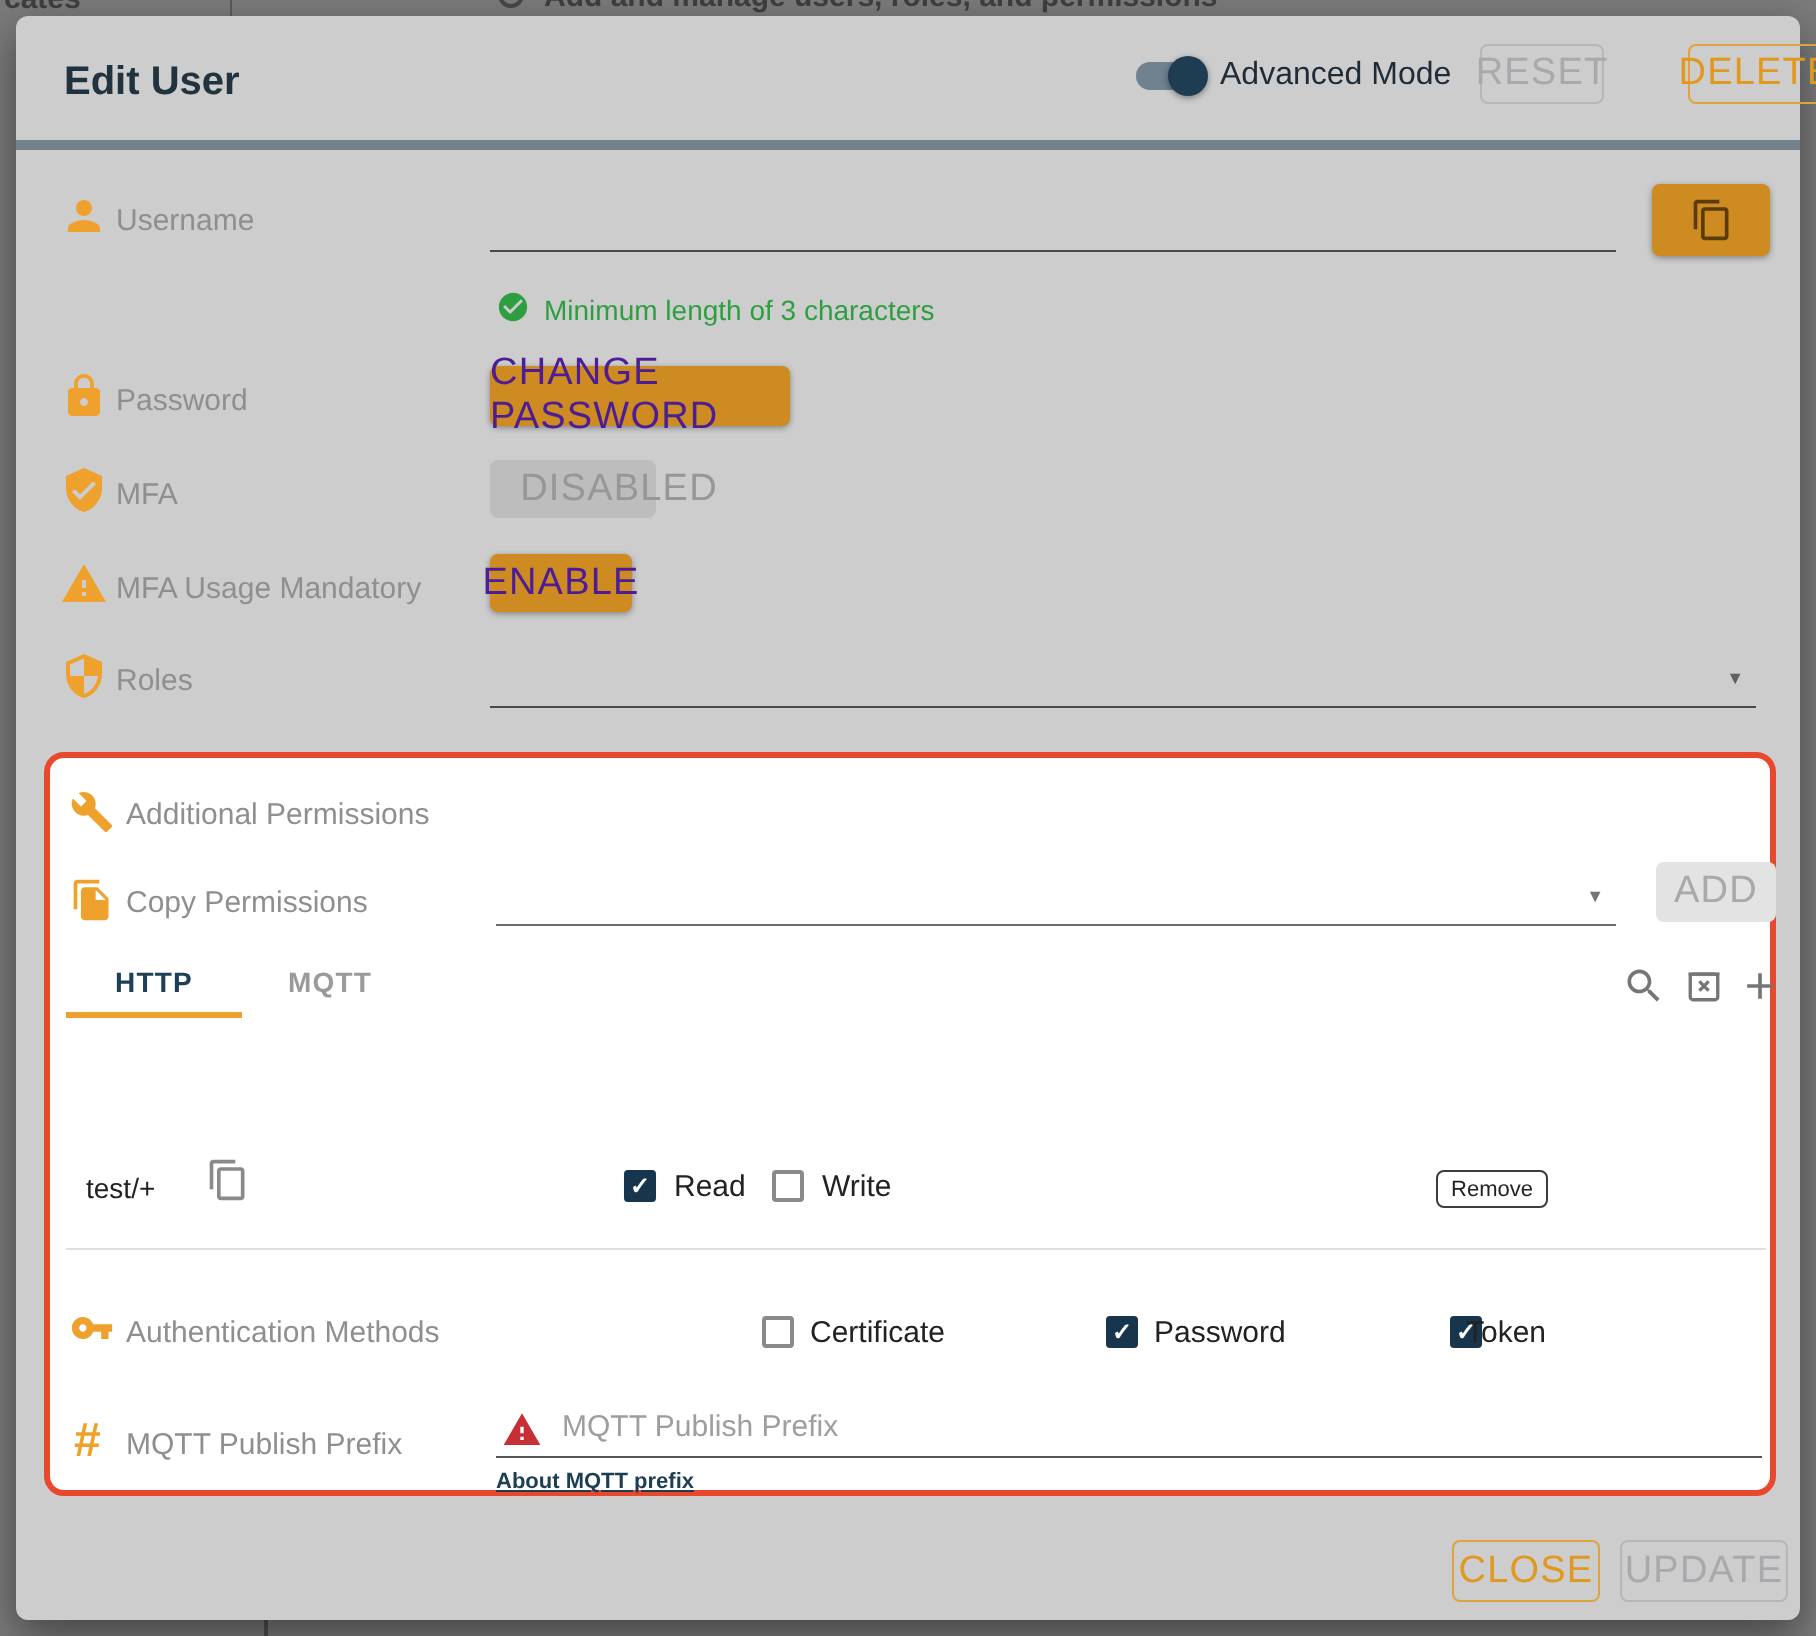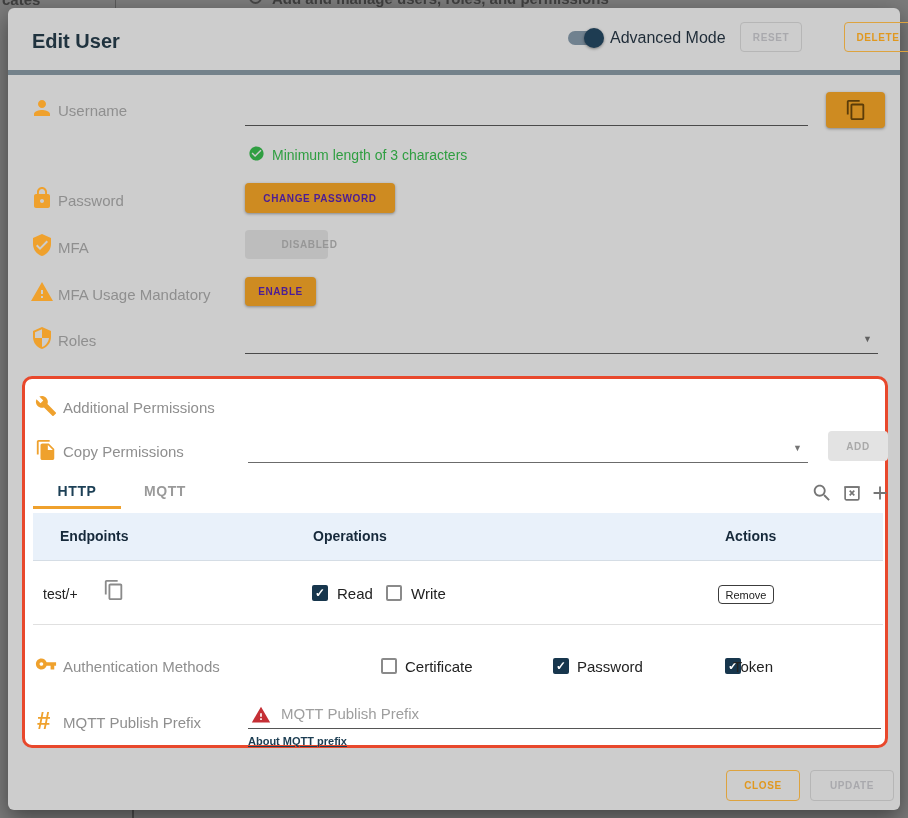--- a/index.html
+++ b/index.html
@@ -17,21 +17,21 @@
   .modal{left:8px;top:8px;width:892px;height:802px;background:#CDCDCD;border-radius:6px;
          box-shadow:0 8px 22px rgba(0,0,0,.45);}
   .title{font-size:20px;font-weight:700;color:#20333F;}
   .hdr-divider{left:0;top:62px;width:892px;height:5px;background:#74828B;}
 
   .toggle-track{width:34px;height:14px;border-radius:7px;background:#70818F;}
   .toggle-knob{width:20px;height:20px;border-radius:50%;background:#1E3C52;box-shadow:0 1px 3px rgba(0,0,0,.4);}
   .toggle-label{font-size:16px;color:#1F2C38;}
 
   .btn{display:flex;align-items:center;justify-content:center;border-radius:4px;
-       font-size:10px;font-weight:700;letter-spacing:.6px;cursor:pointer;border:none;box-sizing:border-box;}
+       font-size:19px;font-weight:400;letter-spacing:.6px;cursor:pointer;border:none;box-sizing:border-box;}
   .btn-outline-gray{background:transparent;border:1px solid #B6B6B6;color:#A9A9AD;}
   .btn-outline-orange{background:transparent;border:1px solid #DDA33F;color:#E0981F;}
   .btn-filled{background:#CE8B21;color:#4c1d95;box-shadow:0 1px 3px rgba(0,0,0,.35);}
   .btn-disabled-gray{background:#BDBDBD;color:#979797;}
   .btn-disabled-flat{background:#E3E3E3;color:#A9A9A9;}
 
   .field-icon{color:#EFA12D;}
   .field-label{font-size:15px;color:#8F8F8F;}
   .underline{height:1px;background:#4A4A4A;}
   .underline-lt{height:1px;background:#6B6B6B;}
@@ -165,25 +165,20 @@
         </svg>
       <svg class="abs tool-icon" style="left:816px;top:103px;" width="22" height="22" viewBox="0 0 24 24" fill="none" stroke="currentColor" stroke-width="1.8">
           <path d="M3.5 5.5h17"></path>
           <rect x="4.5" y="5.5" width="15" height="14" rx="1.5"></rect>
           <path d="M9.5 9.5l5 5M14.5 9.5l-5 5"></path>
         </svg>
       <svg class="abs tool-icon" style="left:844px;top:103px;" width="22" height="22" viewBox="0 0 24 24" fill="none" stroke="currentColor" stroke-width="2">
           <path d="M12 5v14M5 12h14"></path>
         </svg>
 
-      <div class="abs tbl-header" style="left:8px;top:134px;width:850px;height:48px;">
-        <span class="abs tbl-head-cell" style="left:27px;top:15px;">Endpoints</span>
-        <span class="abs tbl-head-cell" style="left:280px;top:15px;">Operations</span>
-        <span class="abs tbl-head-cell" style="left:692px;top:15px;">Actions</span>
-      </div>
       <div class="abs tbl-row" style="left:8px;top:182px;width:850px;height:64px;">
         <span class="abs cell-text" style="left:10px;top:25px;">test/+</span>
         <svg class="abs tool-icon" style="left:70px;top:18px;color:#8A8A8A;" width="22" height="22" viewBox="0 0 24 24" fill="currentColor">
             <path d="M16 1H4c-1.1 0-2 .9-2 2v14h2V3h12V1zm3 4H8c-1.1 0-2 .9-2 2v14c0 1.1.9 2 2 2h11c1.1 0 2-.9 2-2V7c0-1.1-.9-2-2-2zm0 16H8V7h11v14z"></path>
           </svg>
         <span class="abs cb cb-on" style="left:279px;top:24px;">✓</span>
         <span class="abs cb-label" style="left:304px;top:24px;">Read</span>
         <span class="abs cb cb-off" style="left:353px;top:24px;"></span>
         <span class="abs cb-label" style="left:378px;top:24px;">Write</span>
         <span class="abs chip" style="left:685px;top:24px;width:56px;height:19px;">Remove</span>

